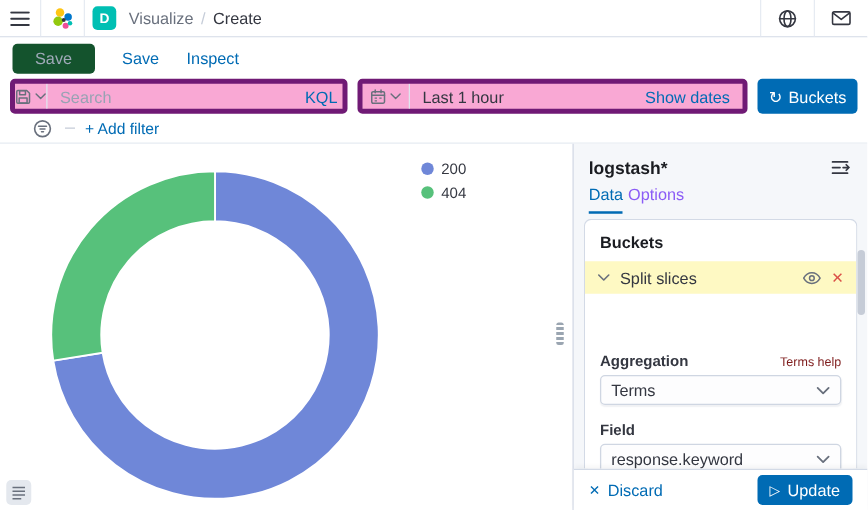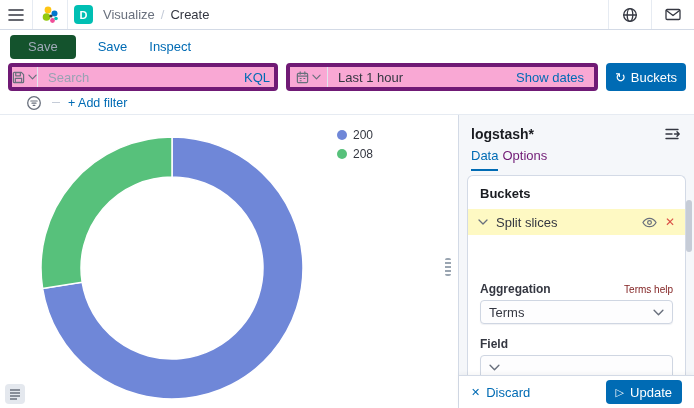--- a/index.html
+++ b/index.html
@@ -90,21 +90,21 @@
 
   
   .editor-panel {
     position:relative; width:236px; height:100%; background:#f5f7fa;
     border-left:1px solid #d3dae6;
   }
   .panel-header { display:flex; align-items:flex-start; justify-content:space-between; padding:11px 12px 0 12px; }
   .index-title { font-size:14px; font-weight:bold; color:#1a1c21;text-align:right; }
   .collapse-btn { background:none; border:none; cursor:pointer; padding:2px; }
   .tabs { display:flex; gap:4px; padding:6px 12px 0 12px; }
-  .tab { font-size:13px; padding-bottom:6px; cursor:pointer; color:#701a75; border-bottom:2px solid transparent; }
+  .tab { font-size:13px; padding-bottom:6px; cursor:pointer; color:#8b5cf6; border-bottom:2px solid transparent; }
   .tab.active { color:#006BB4; border-bottom-color:#006BB4; }
 
   .buckets-card {
     position:absolute; left:8px; right:8px; top:60px; bottom:33px;
     background:#fff; border:1px solid #d3dae6; border-bottom:none;
     border-radius:6px 6px 0 0; overflow:hidden;
   }
   .buckets-title { font-size:13px; font-weight:bold; color:#1a1c21; padding:10px 12px 8px; }
   .bucket-row {
     background:#fef9c3; height:26px; display:flex; align-items:center;
@@ -249,21 +249,21 @@
         <path d="M172,22 A131,131 0 1 1 42.612827382036954,173.49291492027027 L82.12036100584247,167.23553631866102 A91,91 0 1 0 172,62 Z" fill="#6F87D8" stroke="#ffffff" stroke-width="1.5"></path>
         <path d="M42.612827382036954,173.49291492027027 A131,131 0 0 1 171.99999999999997,22 L171.99999999999997,62 A91,91 0 0 0 82.12036100584247,167.23553631866102 Z" fill="#57C17B" stroke="#ffffff" stroke-width="1.5"></path>
       </svg>
     <div class="chart-legend">
         <div class="legend-item">
           <span class="legend-dot" style="background: rgb(111, 135, 216);"></span>
           <span class="legend-label">200</span>
         </div>
         <div class="legend-item">
           <span class="legend-dot" style="background: rgb(87, 193, 123);"></span>
-          <span class="legend-label">208</span>
+          <span class="legend-label">404</span>
         </div>
       </div>
     <button class="legend-toggle">
       <svg width="12" height="12" viewBox="0 0 12 12">
         <path d="M1 2h10M1 5h10M1 8h10M1 11h7" stroke="#69707d" stroke-width="1.3"></path>
       </svg>
     </button>
   </div>
 
   <div class="resize-handle"></div>
@@ -312,20 +312,21 @@
               <path d="M1 1l4 4 4-4" class="istroke-gray"></path>
             </svg>
           </div>
         </div>
 
         <div class="form-group">
           <div class="label-row">
             <span class="field-label">Field</span>
           </div>
           <div class="select-box">
+            <span class="select-value">response.keyword</span>
             <svg width="11" height="7" viewBox="0 0 10 6">
               <path d="M1 1l4 4 4-4" class="istroke-gray"></path>
             </svg>
           </div>
         </div>
 
         <div class="form-group">
           <div class="label-row">
             <span class="field-label">Order by</span>
           </div>

